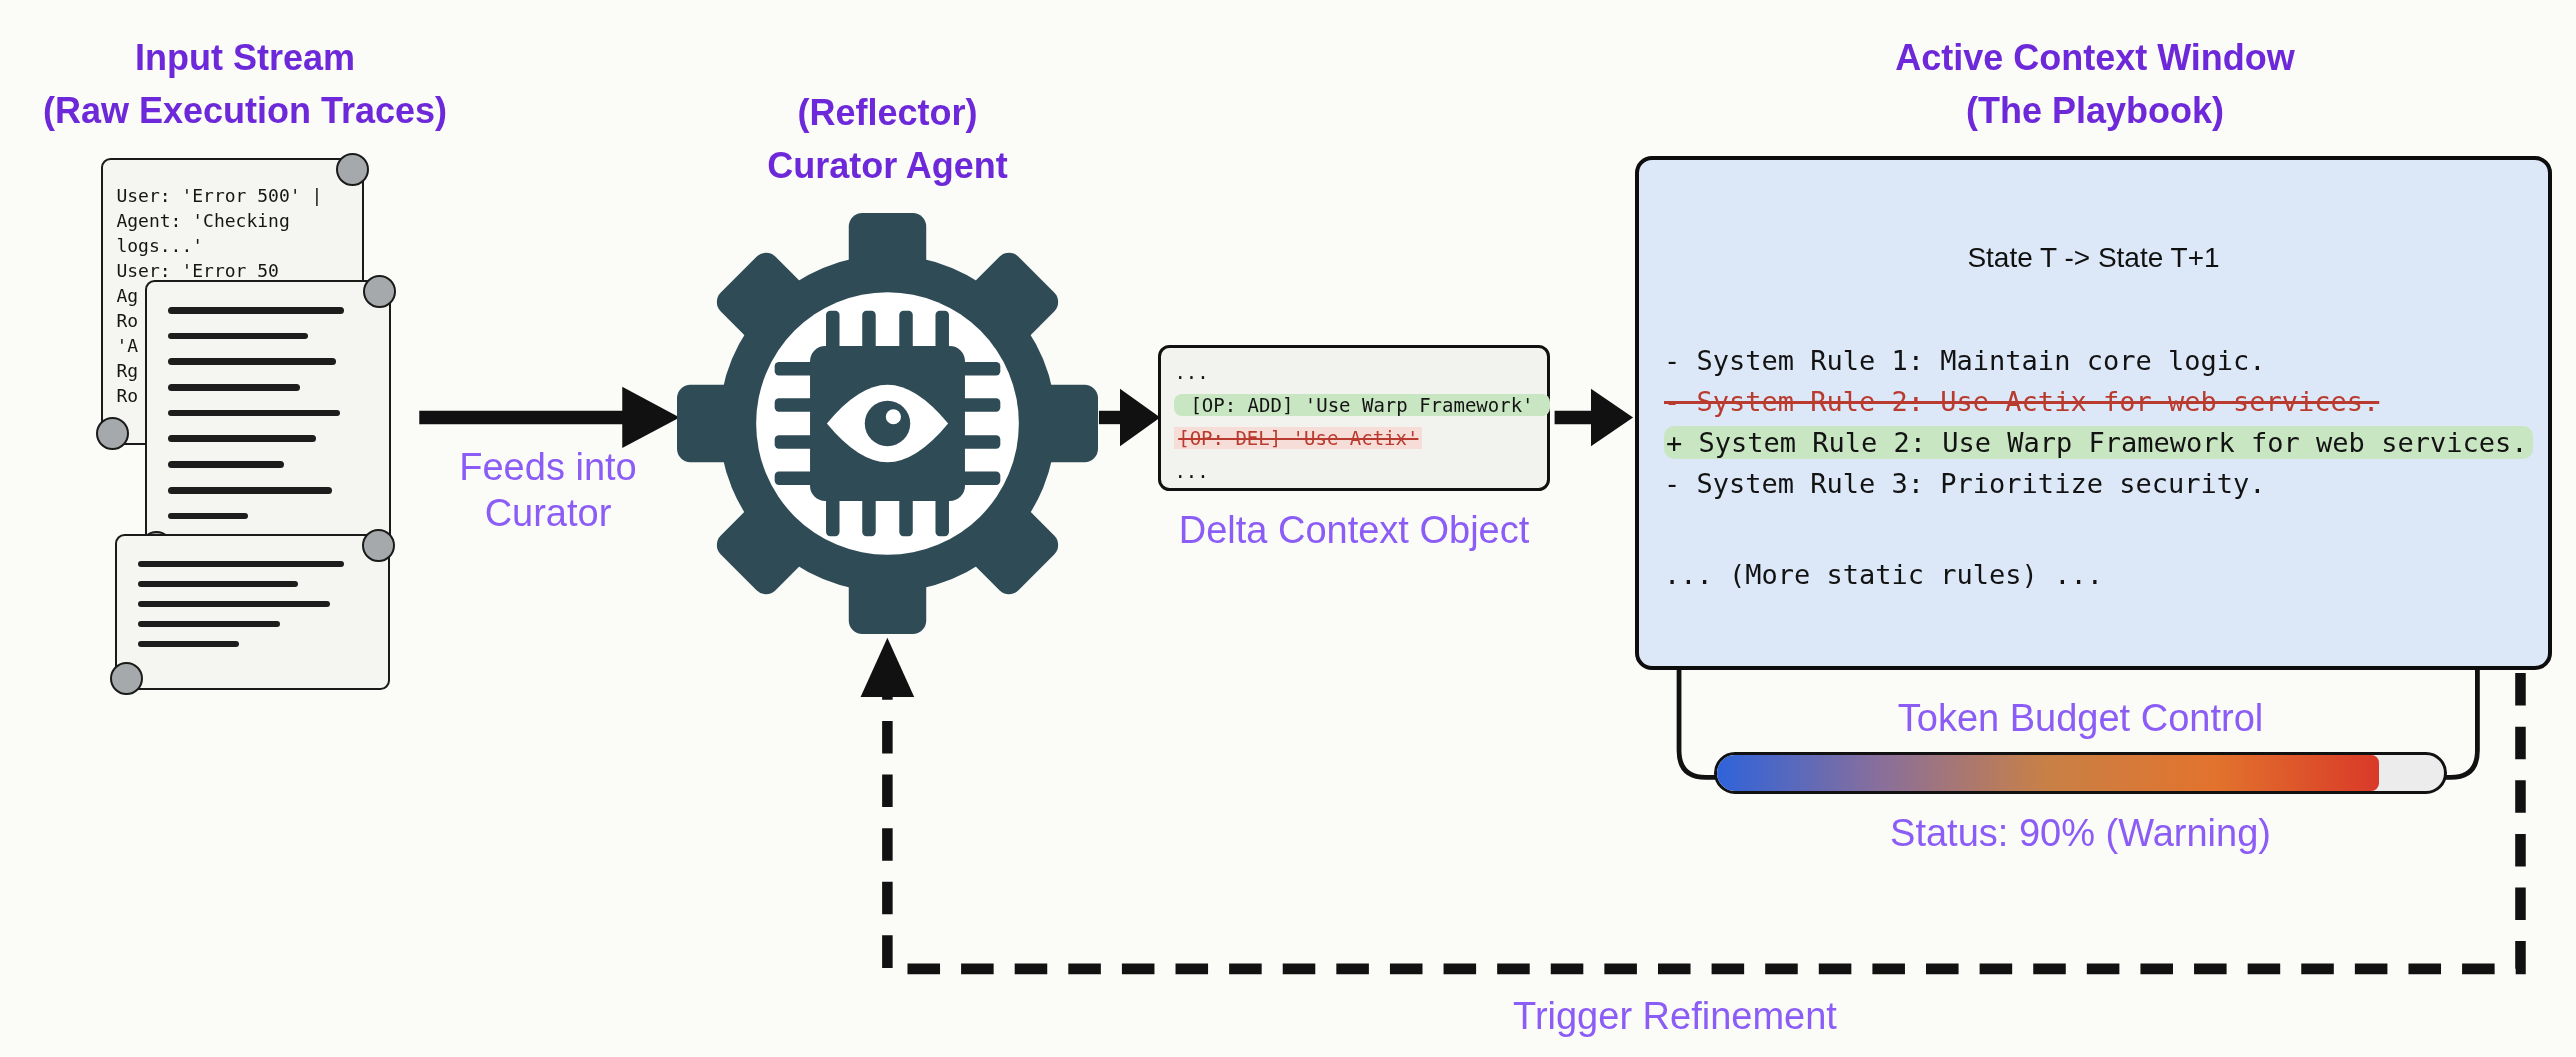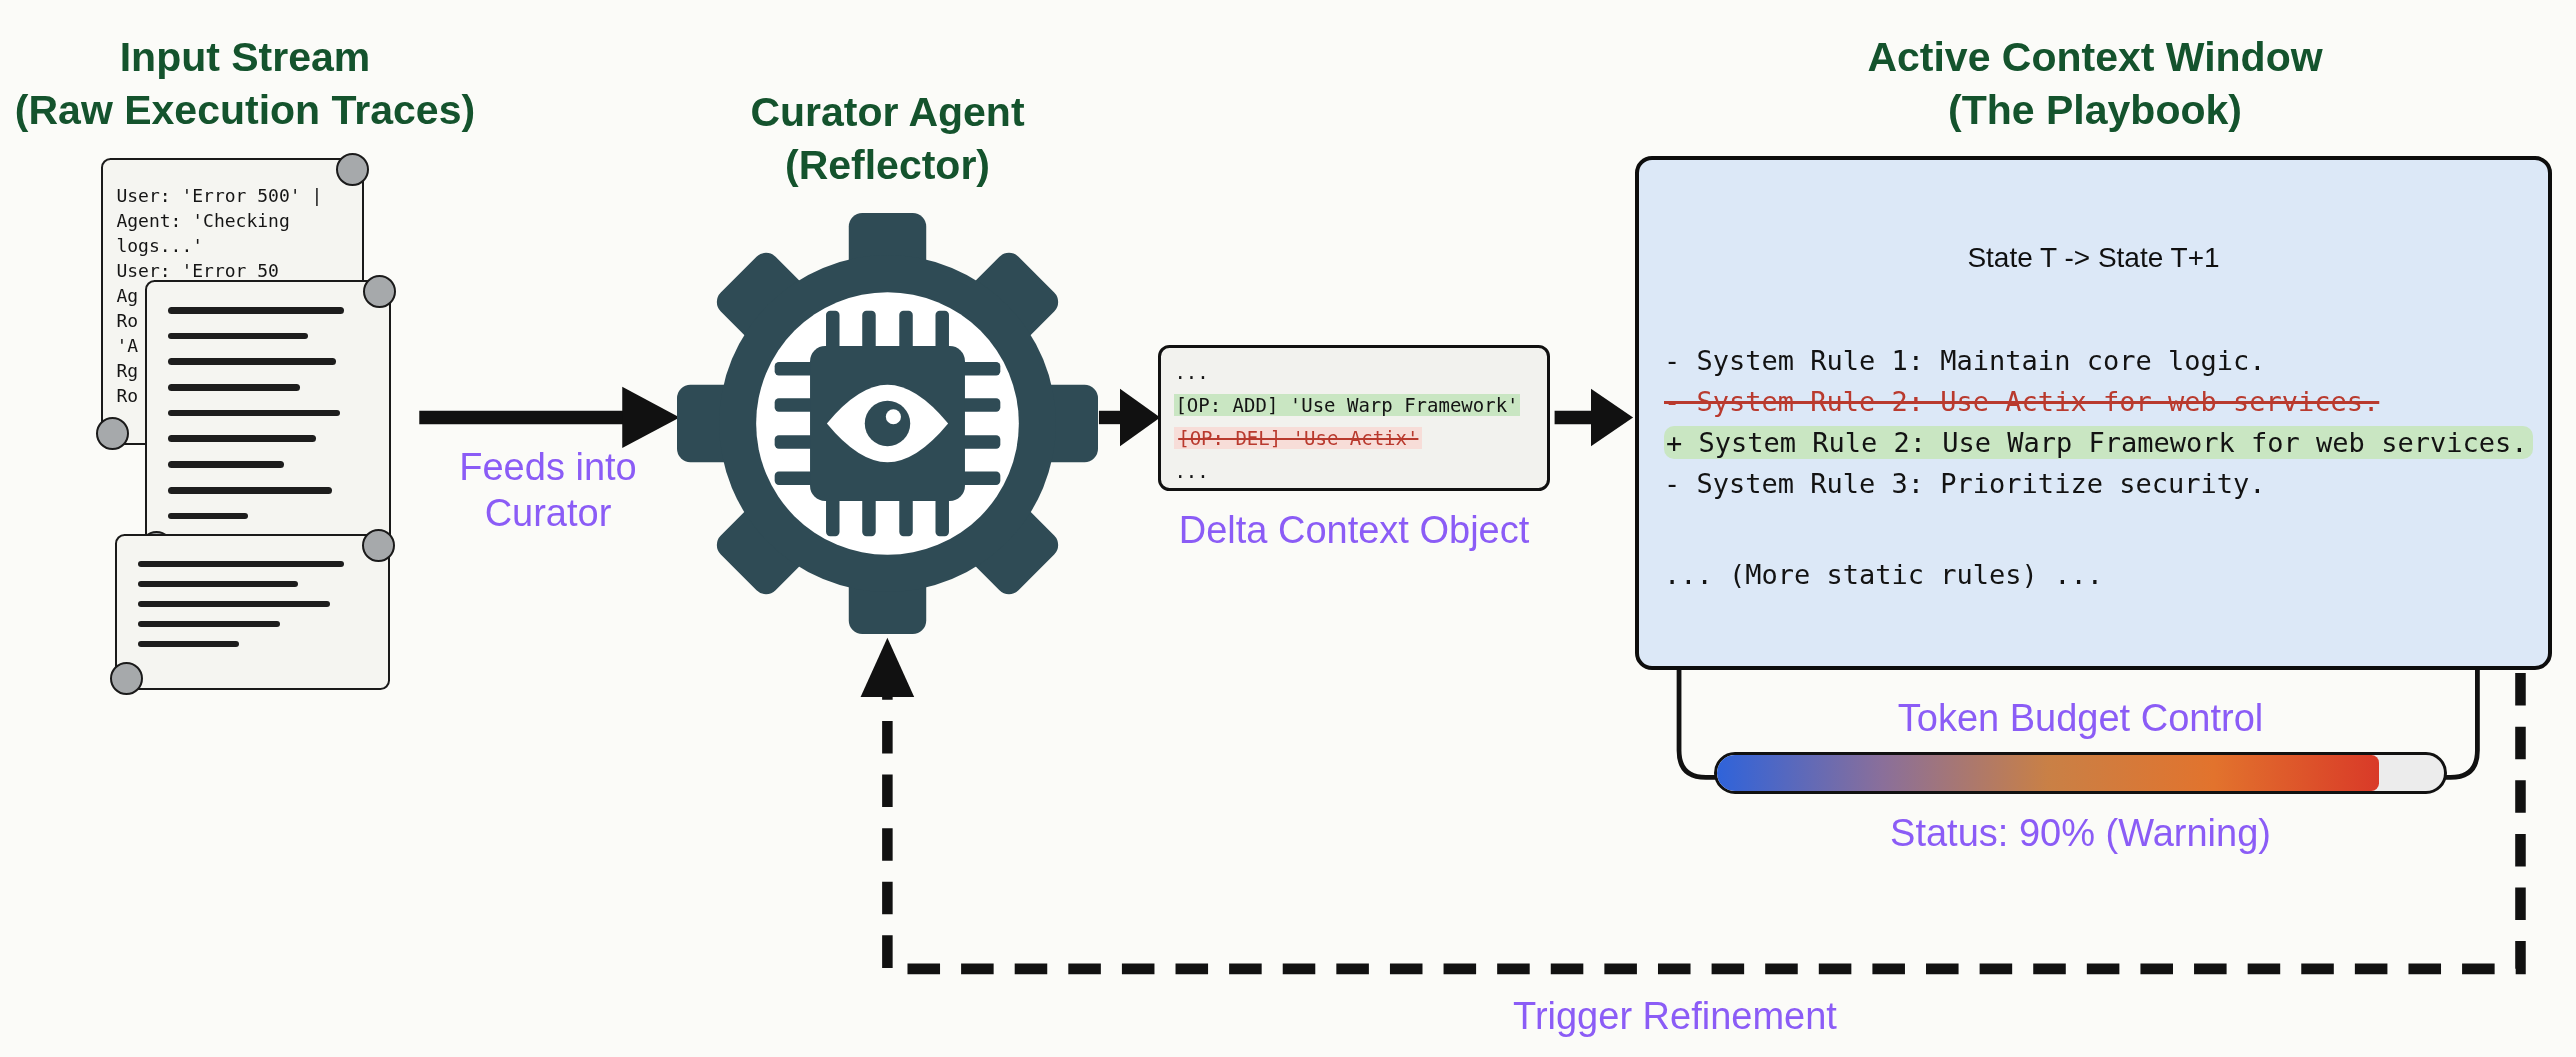--- a/index.html
+++ b/index.html
@@ -1,39 +1,39 @@
 <!DOCTYPE html>
 <html style="--gear: #2f4b55; --playbook-bg: #dce8f7; --box-bg: #f2f2ee; --doc-bg: #f5f5f1; --add-bg: #c9e6c2; --del-red: #b93a2e; --bar-track: #ececec;"><head>
 <meta charset="utf-8">
 <style>
   * { margin:0; padding:0; box-sizing:border-box; }
   html,body { background:#ffffff; }
   body { font-family:"Liberation Sans", sans-serif; color:#111; }
   .canvas { position:relative; width:2576px; height:1058px; background:#fbfbf8; overflow:hidden; }
 
-  .title { position:absolute; text-align:center; font-weight:bold; font-size:41px; line-height:53px; color:#14532d; white-space:nowrap; }
+  .title { position:absolute; text-align:center; font-weight:bold; font-size:36px; line-height:53px; color:#6d28d9; white-space:nowrap; }
   .label { position:absolute; text-align:center; font-size:38px; line-height:46px; color:#8b5cf6; white-space:nowrap; }
 
   .overlay { position:absolute; left:0; top:0; pointer-events:none; }
 
   .doc { position:absolute; background:var(--doc-bg,#f5f5f1); border:2.9px solid #1a1a1a; border-radius:9.6px; }
   .curl { position:absolute; width:33px; height:33px; border-radius:50%; background:#a6a9ab; border:2.9px solid #1a1a1a; }
   .curl.tr { top:-6.7px; right:-6.7px; }
   .curl.bl { bottom:-6.7px; left:-6.7px; }
   .doc-text { padding:23px 13.4px; font-family:"DejaVu Sans Mono", monospace; font-size:18px; line-height:25px; color:#151515; white-space:pre; overflow:hidden; }
   .scribbles { padding:25px 21px; overflow:hidden; }
   .scribble { height:6.7px; background:#1d1d1d; border-radius:3.8px; margin-bottom:19px; }
   .doc3 .scribble { height:5.7px; margin-bottom:14.4px; }
 
   .gear-wrap { position:absolute; }
 
   .delta-box { position:absolute; background:var(--box-bg,#f2f2ee); border:3.8px solid #111; border-radius:11.5px;
                padding:7.7px 13.4px; font-family:"DejaVu Sans Mono", monospace; font-size:19px; line-height:33px;
                color:#141414; white-space:nowrap; }
-  .hl-add { background:var(--add-bg,#c9e6c2); padding:0 1px; }
+  .hl-add { background:var(--add-bg,#c9e6c2); padding:0 16px;border-radius:8px; }
   .hl-del { color:var(--del-red,#b93a2e); text-decoration:line-through; text-decoration-thickness:1.9px;
             background:#f7ddd8; padding:0 3.8px;margin-top:29px; }
 
   .playbook { position:absolute; background:var(--playbook-bg,#dce8f7); border:4.8px solid #0d0d0d; border-radius:17px; }
   .state-label { position:absolute; top:82px; left:0; width:100%; text-align:center; font-size:28px; color:#101010; }
   .rules { position:absolute; left:25px; top:180px; right:17px; font-family:"DejaVu Sans Mono", monospace;
            font-size:27px; line-height:41px; color:#131313; white-space:nowrap; }
   .rule.gap-before { margin-top:50px; }
   .rule-text.deleted { color:var(--del-red,#b93a2e); text-decoration:line-through; text-decoration-thickness:2.9px; }
   .rule-text.added { background:var(--add-bg,#c9e6c2); padding:1px 5.7px 1px 1.9px;border-radius:10px; }
@@ -60,22 +60,22 @@
       <polygon points="1662,406 1662,466 1706,436"></polygon>
       <polygon points="899,728 955,728 927,666"></polygon>
     </g>
   </svg>
 
   <div class="title" style="left:0px; top:31px; width:490px;">
     <div>Input Stream</div>
     <div>(Raw Execution Traces)</div>
   </div>
   <div class="title" style="left:648px; top:86px; width:479px;">
+    <div>(Reflector)</div>
     <div>Curator Agent</div>
-    <div>(Reflector)</div>
   </div>
   <div class="title" style="left:1779px; top:31px; width:632px;">
     <div>Active Context Window</div>
     <div>(The Playbook)</div>
   </div>
 
   <div class="doc" style="left:101px; top:158px; width:263px; height:287px;">
     <div class="curl tr"></div>
     <div class="curl bl"></div>
     <div class="doc-text"><div>User: 'Error 500' |</div><div>Agent: 'Checking</div><div>logs...'</div><div>User: 'Error 50</div><div>Ag</div><div>Ro</div><div>'A</div><div>Rg</div><div>Ro</div></div>

